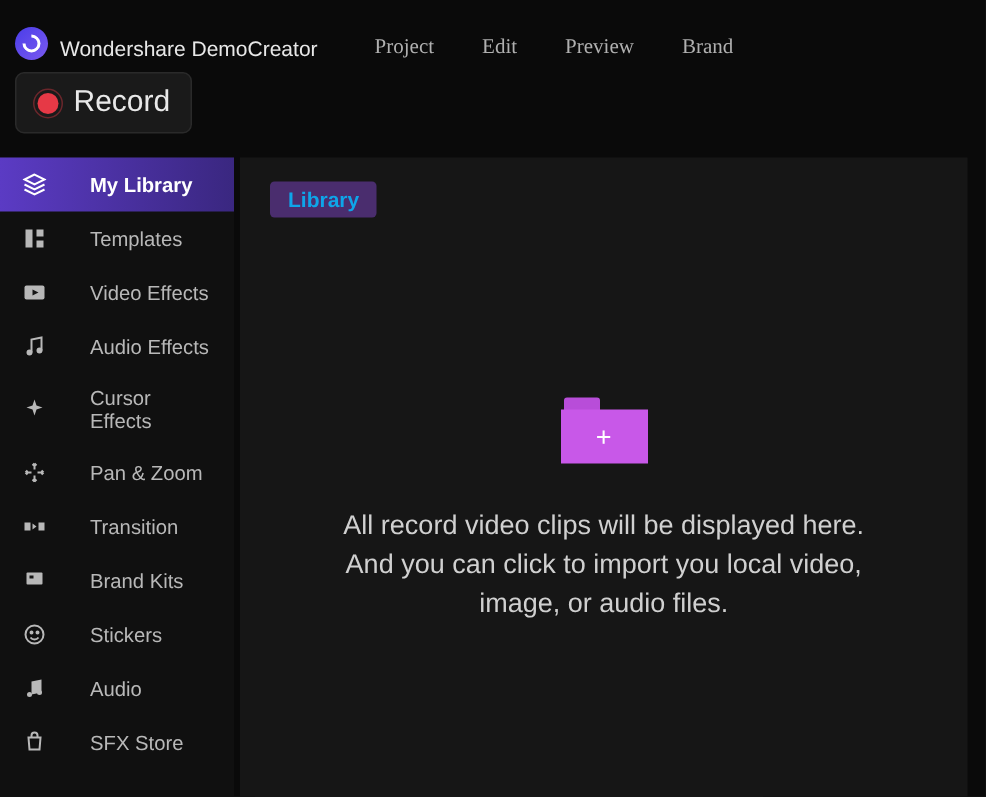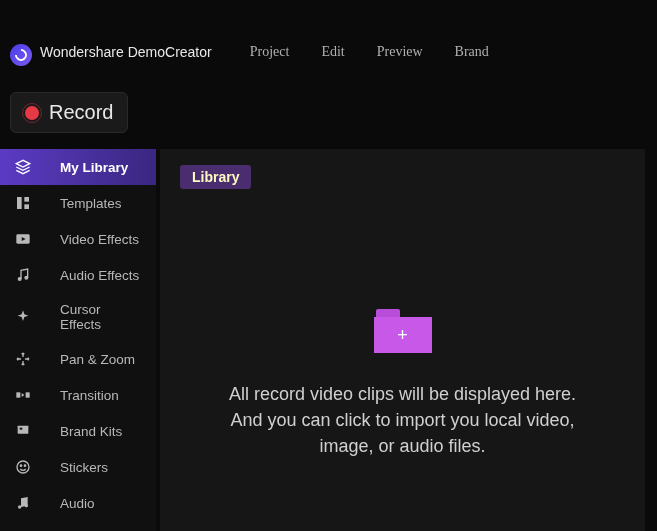--- a/index.html
+++ b/index.html
@@ -7,24 +7,23 @@
   width: 657px;
   height: 531px;
   background: #0a0a0a;
   font-family: -apple-system, BlinkMacSystemFont, "Segoe UI", Arial, sans-serif;
   color: #c8c8c8;
   overflow: hidden;
 }
 .topbar {
   height: 40px;
   display: flex;
-  align-items: flex-start;
+  align-items: flex-end;
   padding: 0 10px;
   gap: 8px;
-  margin-top: 44px;
 }
 .logo {
   width: 22px;
   height: 22px;
   background: linear-gradient(135deg, #4a3de8 0%, #7a5af0 100%);
   border-radius: 50%;
   display: flex;
   align-items: center;
   justify-content: center;
 }
@@ -117,21 +116,21 @@
 .content {
   flex: 1;
   background: #161616;
   margin-left: 4px;
   margin-right: 12px;
   padding: 16px 20px;
 }
 .library-badge {
   display: inline-block;
   background: #4a2d6e;
-  color: #fef9c3;
+  color: #0ea5e9;
   font-weight: 700;
   font-size: 14px;
   padding: 4px 12px;
   border-radius: 3px;
 }
 .empty-state {
   display: flex;
   flex-direction: column;
   align-items: center;
   margin-top: 120px;

